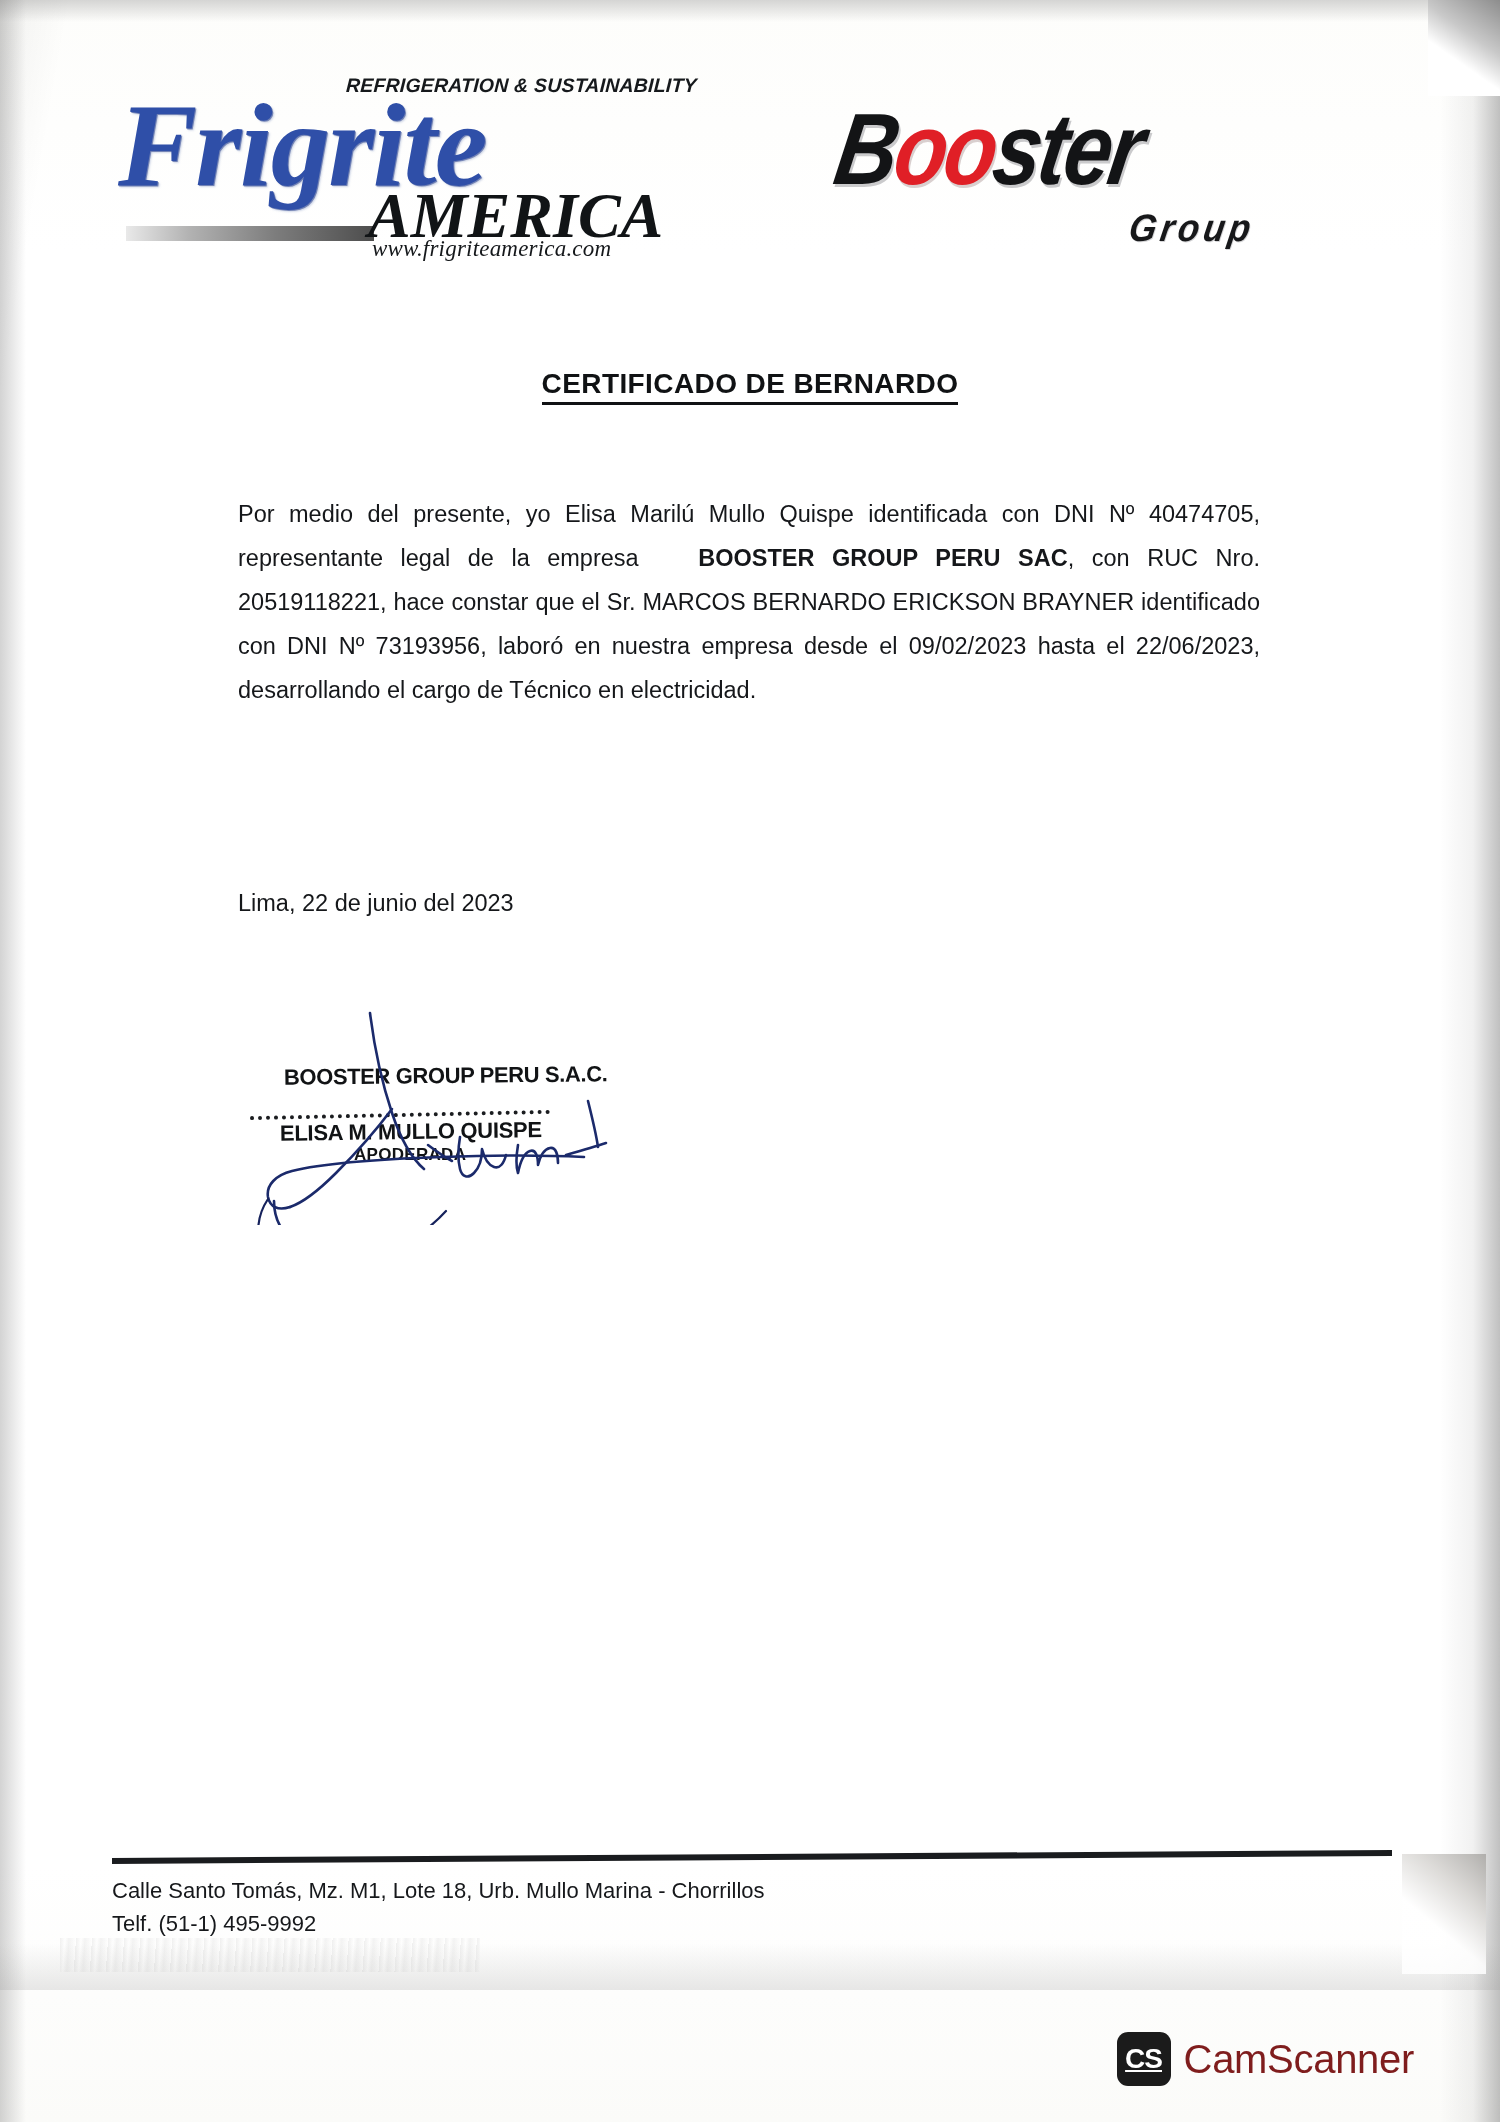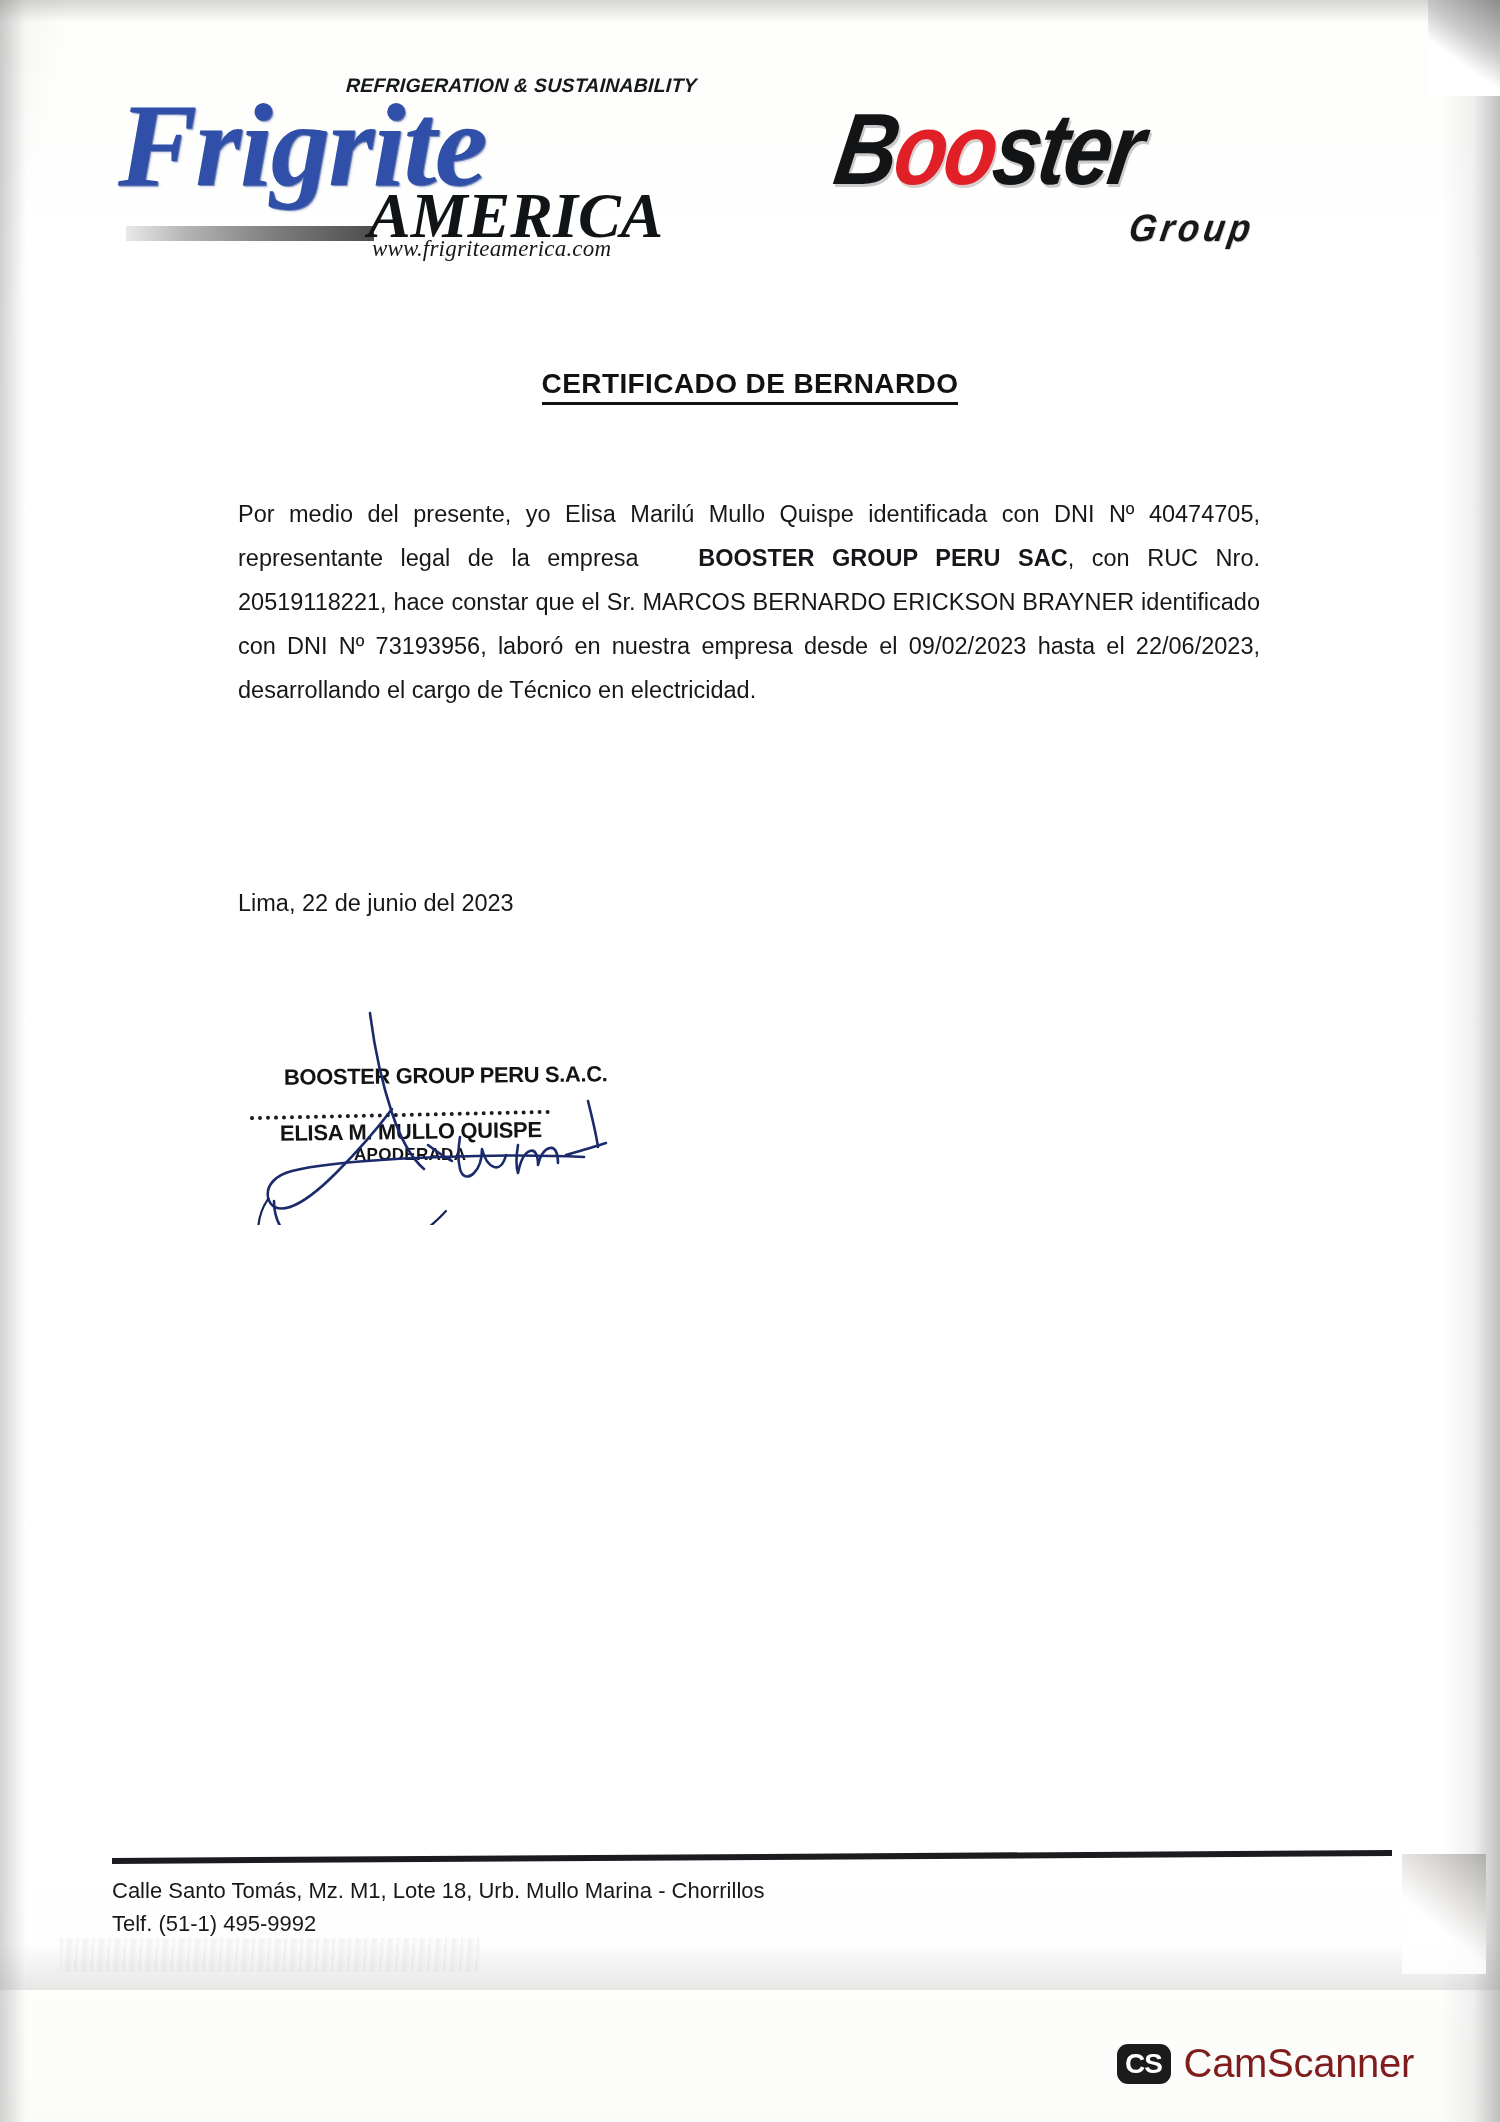--- a/index.html
+++ b/index.html
@@ -283,31 +283,32 @@
 
   
   .camscanner {
     position: absolute;
     right: 86px; bottom: 36px;
     display: flex;
     align-items: center;
     gap: 13px;
   }
   .cs-badge {
-    width: 54px; height: 40px;
+    width: 54px; height: 54px;
     border-radius: 11px;
     background: #1b1b1b;
     color: #ffffff;
     font-family: "Liberation Sans", sans-serif;
     font-size: 28px;
     font-weight: bold;
     display: flex;
     align-items: center;
     justify-content: center;
     letter-spacing: -1px;
+    text-decoration: underline;
   }
   .cs-label {
     font-family: "Liberation Sans", sans-serif;
     font-size: 40px;
     color: #7f1d1d;
     letter-spacing: -0.3px;
   }
 </style>
 </head>
 <body>

